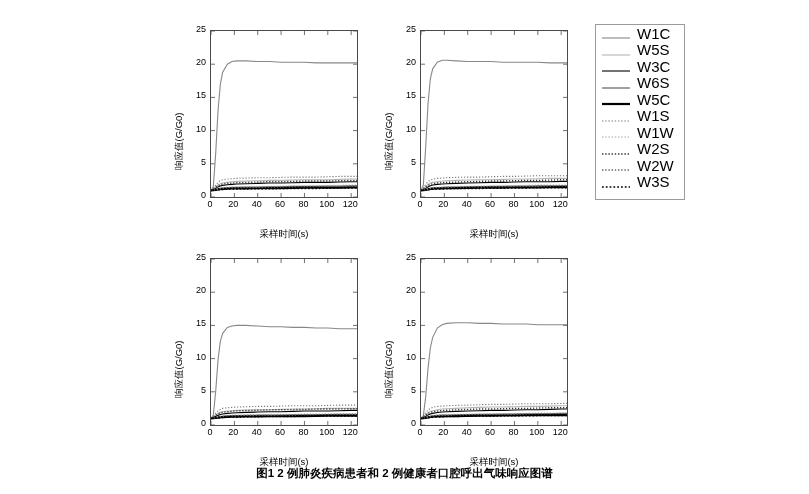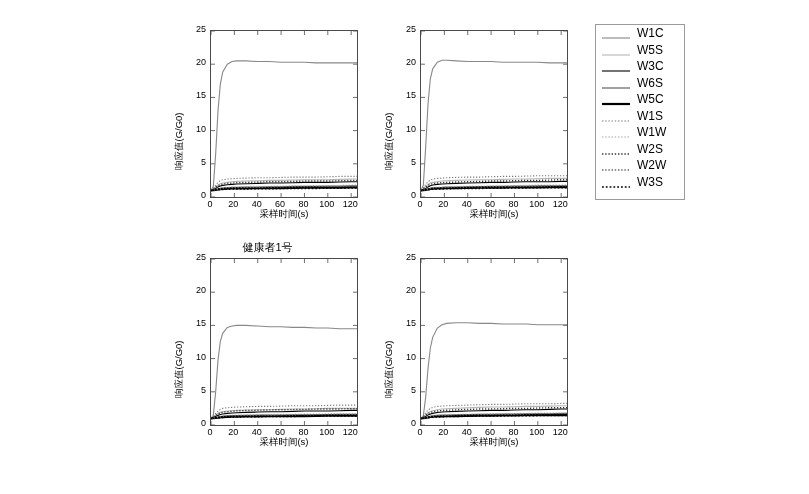--- a/index.html
+++ b/index.html
@@ -37,20 +37,21 @@
     font-size:9.5px;
     white-space:nowrap;
     transform:rotate(-90deg);
     transform-origin:left top;
   }
   .xlabel{
     position:absolute;
     font-size:9.5px;
     white-space:nowrap;
     text-align:center;
+    margin-top:20px;
   }
   .ytick{
     position:absolute;
     font-size:9px;
     text-align:right;
     white-space:nowrap;
   }
   .xtick{
     position:absolute;
     font-size:9px;
@@ -78,21 +79,21 @@
     align-items:center;
     padding-left:5px;
   }
   .legend-sample{
     width:30px;height:0;
     margin-right:6px;
     flex:0 0 30px;
     position:relative;
   }
   .legend-label{
-    font-size:12px;
+    font-size:15px;
     line-height:1;
   }
   svg{display:block;}
 </style>
 </head>
 <body>
 
 <div id="figure">
 
   <div class="panel" style="left:175px;top:30px;width:185px;height:175px;">
@@ -205,21 +206,20 @@
       <div class="xtick" style="left: 24px; top: 169px; width: 22px;">0</div>
       <div class="xtick" style="left: 47.36px; top: 169px; width: 22px;">20</div>
       <div class="xtick" style="left: 70.72px; top: 169px; width: 22px;">40</div>
       <div class="xtick" style="left: 94.08px; top: 169px; width: 22px;">60</div>
       <div class="xtick" style="left: 117.44px; top: 169px; width: 22px;">80</div>
       <div class="xtick" style="left: 140.8px; top: 169px; width: 22px;">100</div>
       <div class="xtick" style="left: 164.16px; top: 169px; width: 22px;">120</div>
     </div>
 
   <div class="panel" style="left:175px;top:258px;width:185px;height:175px;">
-    <div class="panel-title">健康者1号</div>
     <div class="plotbox" id="plot2" style="left:35px;top:0px;width:148px;height:168px;">
         <svg width="146" height="166">
           <line x1="0" x2="4" y1="166" y2="166" stroke="#4a4a4a" stroke-width="0.8"></line>
           <line x1="146" x2="142" y1="166" y2="166" stroke="#4a4a4a" stroke-width="0.8"></line>
           <line x1="0" x2="4" y1="132.8" y2="132.8" stroke="#4a4a4a" stroke-width="0.8"></line>
           <line x1="146" x2="142" y1="132.8" y2="132.8" stroke="#4a4a4a" stroke-width="0.8"></line>
           <line x1="0" x2="4" y1="99.6" y2="99.6" stroke="#4a4a4a" stroke-width="0.8"></line>
           <line x1="146" x2="142" y1="99.6" y2="99.6" stroke="#4a4a4a" stroke-width="0.8"></line>
           <line x1="0" x2="4" y1="66.4" y2="66.4" stroke="#4a4a4a" stroke-width="0.8"></line>
           <line x1="146" x2="142" y1="66.4" y2="66.4" stroke="#4a4a4a" stroke-width="0.8"></line>
@@ -404,13 +404,14 @@
       <div class="legend-row">
         <div class="legend-sample">
           <svg width="30" height="10">
             <line x1="1" x2="29" y1="5" y2="5" stroke="#000000" stroke-width="1.6" stroke-dasharray="1.8,2.0"></line>
           </svg>
         </div>
         <span class="legend-label">W3S</span>
       </div>
     </div>
 
+  <div class="caption" style="top:466px;">图1   2 例肺炎疾病患者和 2 例健康者口腔呼出气味响应图谱</div>
 </div>
 
 </body></html>

